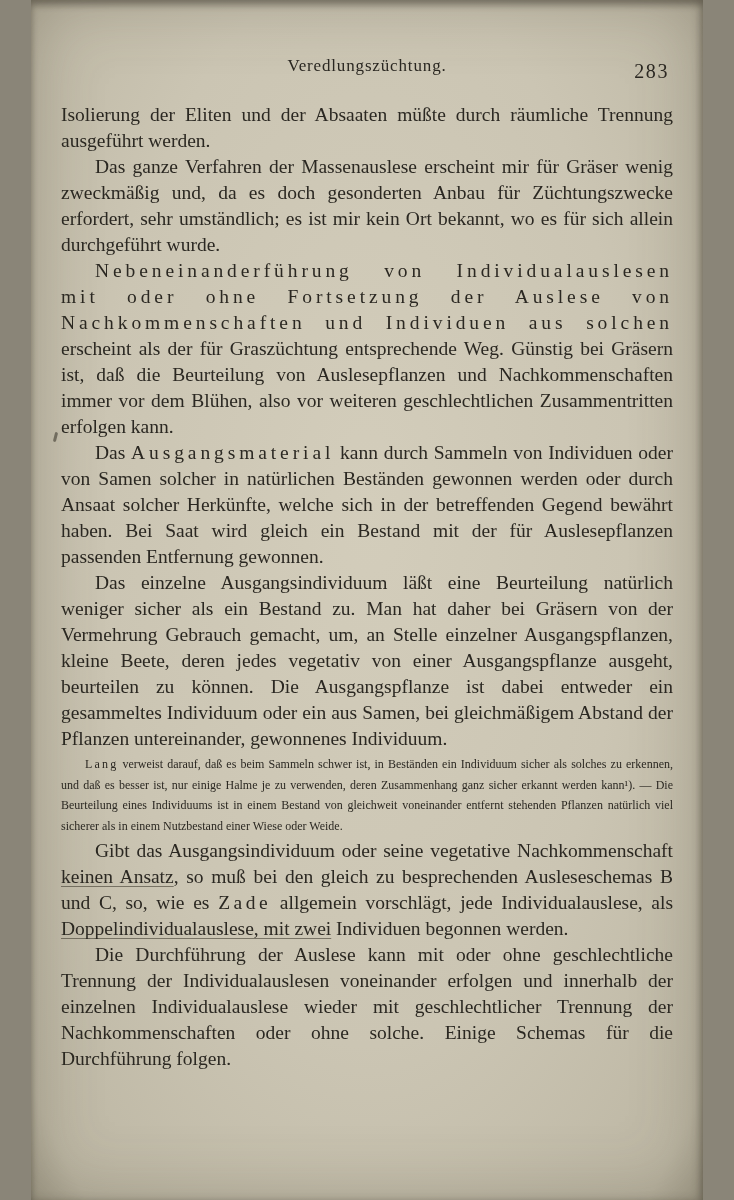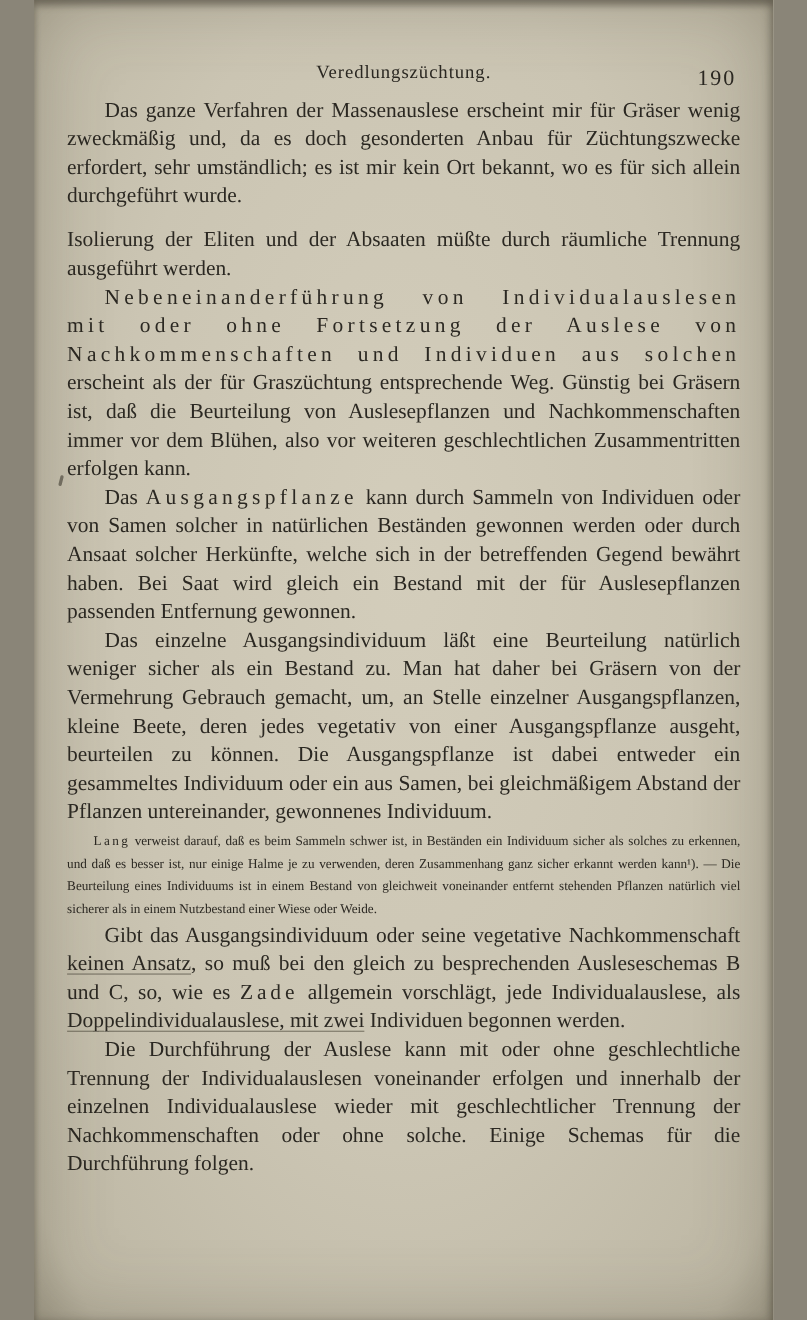--- a/index.html
+++ b/index.html
@@ -95,30 +95,30 @@
 </head>
 <body>
 
 <div class="page">
   <div class="artifact"></div>
 
   <div class="content">
 
     <header class="pagehead">
       <span class="running-title">Veredlungszüchtung.</span>
-      <span class="pagenum">190</span>
+      <span class="pagenum">283</span>
     </header>
+
+    <p class="para first"><span>Isolierung der Eliten und der Absaaten müßte durch räumliche Trennung ausgeführt werden.</span></p>
 
     <p class="para"><span>Das ganze Verfahren der Massenauslese erscheint mir für Gräser wenig zweckmäßig und, da es doch gesonderten Anbau für Züchtungszwecke erfordert, sehr umständlich; es ist mir kein Ort bekannt, wo es für sich allein durchgeführt wurde.</span></p>
 
-    <p class="para first"><span>Isolierung der Eliten und der Absaaten müßte durch räumliche Trennung ausgeführt werden.</span></p>
-
     <p class="para"><span class="sperr">Nebeneinanderführung von Individualauslesen mit oder ohne Fortsetzung der Auslese von Nachkommenschaften und Individuen aus solchen</span><span> erscheint als der für Graszüchtung entsprechende Weg. Günstig bei Gräsern ist, daß die Beurteilung von Auslesepflanzen und Nachkommenschaften immer vor dem Blühen, also vor weiteren geschlechtlichen Zusammentritten erfolgen kann.</span></p>
 
-    <p class="para"><span>Das </span><span class="sperr">Ausgangspflanze</span><span> kann durch Sammeln von Individuen oder von Samen solcher in natürlichen Beständen gewonnen werden oder durch Ansaat solcher Herkünfte, welche sich in der betreffenden Gegend bewährt haben. Bei Saat wird gleich ein Bestand mit der für Auslesepflanzen passenden Entfernung gewonnen.</span></p>
+    <p class="para"><span>Das </span><span class="sperr">Ausgangsmaterial</span><span> kann durch Sammeln von Individuen oder von Samen solcher in natürlichen Beständen gewonnen werden oder durch Ansaat solcher Herkünfte, welche sich in der betreffenden Gegend bewährt haben. Bei Saat wird gleich ein Bestand mit der für Auslesepflanzen passenden Entfernung gewonnen.</span></p>
 
     <p class="para"><span>Das einzelne Ausgangsindividuum läßt eine Beurteilung natürlich weniger sicher als ein Bestand zu. Man hat daher bei Gräsern von der Vermehrung Gebrauch gemacht, um, an Stelle einzelner Ausgangspflanzen, kleine Beete, deren jedes vegetativ von einer Ausgangspflanze ausgeht, beurteilen zu können. Die Ausgangspflanze ist dabei entweder ein gesammeltes Individuum oder ein aus Samen, bei gleichmäßigem Abstand der Pflanzen untereinander, gewonnenes Individuum.</span></p>
 
     <p class="para small"><span class="sperr-name">Lang</span><span> verweist darauf, daß es beim Sammeln schwer ist, in Beständen ein Individuum sicher als solches zu erkennen, und daß es besser ist, nur einige Halme je zu verwenden, deren Zusammenhang ganz sicher erkannt werden kann¹). — Die Beurteilung eines Individuums ist in einem Bestand von gleichweit voneinander entfernt stehenden Pflanzen natürlich viel sicherer als in einem Nutzbestand einer Wiese oder Weide.</span></p>
 
     <p class="para"><span>Gibt das Ausgangsindividuum oder seine vegetative Nachkommenschaft </span><span class="mark-underline">keinen Ansatz</span><span>, so muß bei den gleich zu besprechenden Ausleseschemas B und C, so, wie es </span><span class="sperr-name">Zade</span><span> allgemein vorschlägt, jede Individualauslese, als </span><span class="mark-underline">Doppelindividualauslese, mit zwei</span><span> Individuen begonnen werden.</span></p>
 
     <p class="para"><span>Die Durchführung der Auslese kann mit oder ohne geschlechtliche Trennung der Individualauslesen voneinander erfolgen und innerhalb der einzelnen Individualauslese wieder mit geschlechtlicher Trennung der Nachkommenschaften oder ohne solche. Einige Schemas für die Durchführung folgen.</span></p>
 
   </div>

